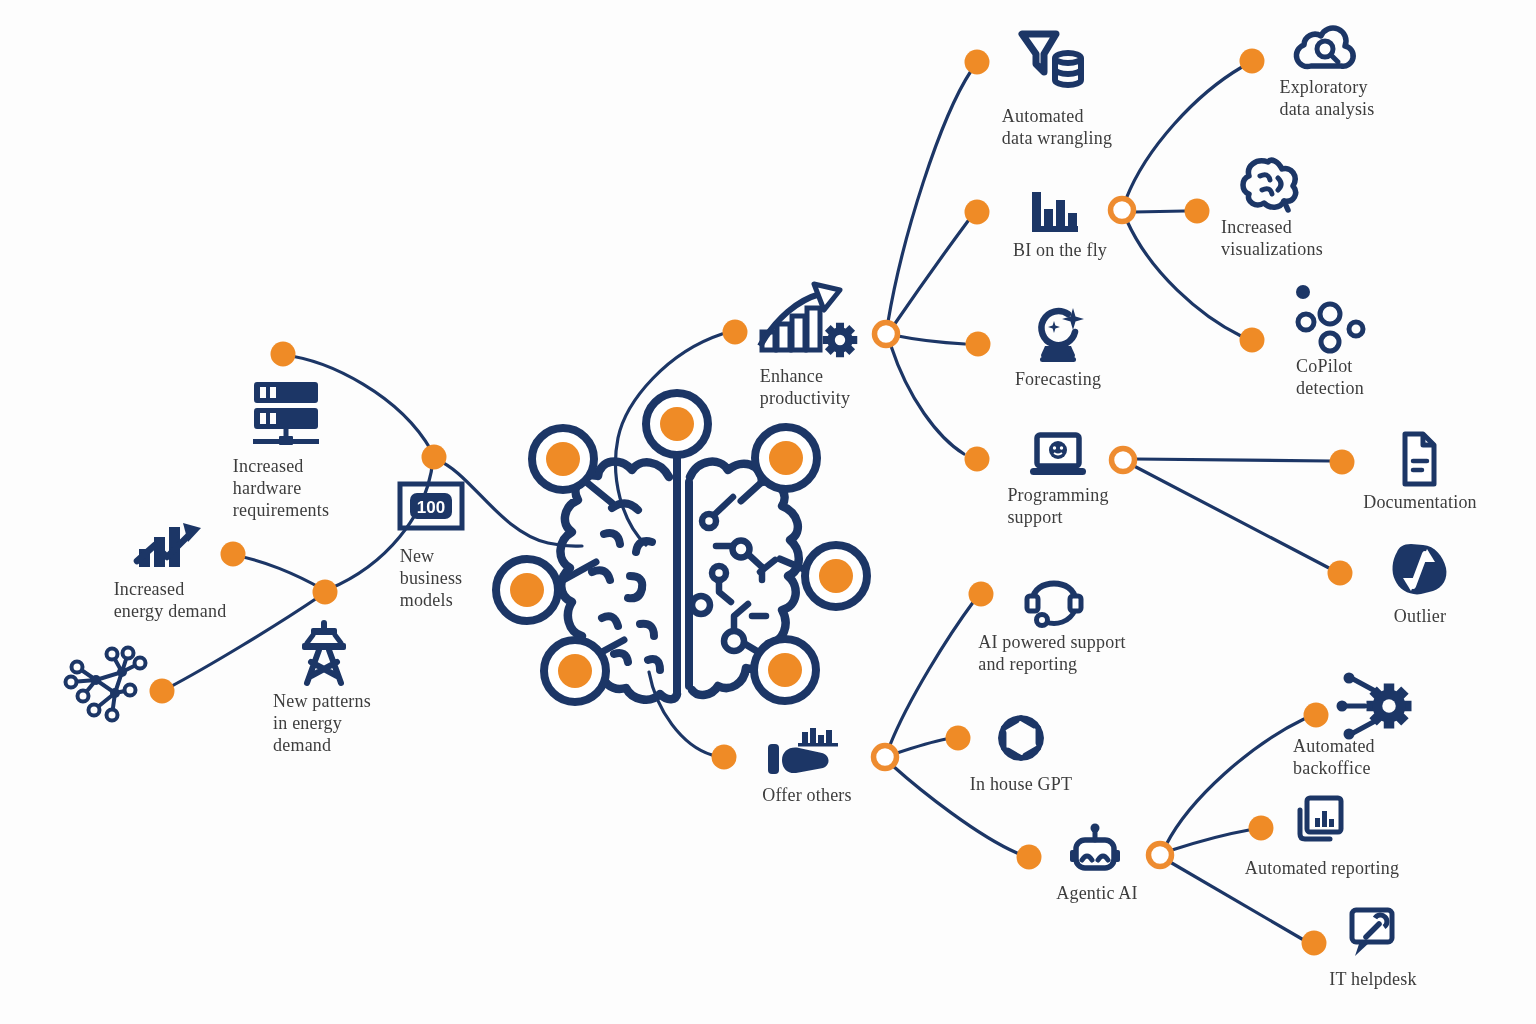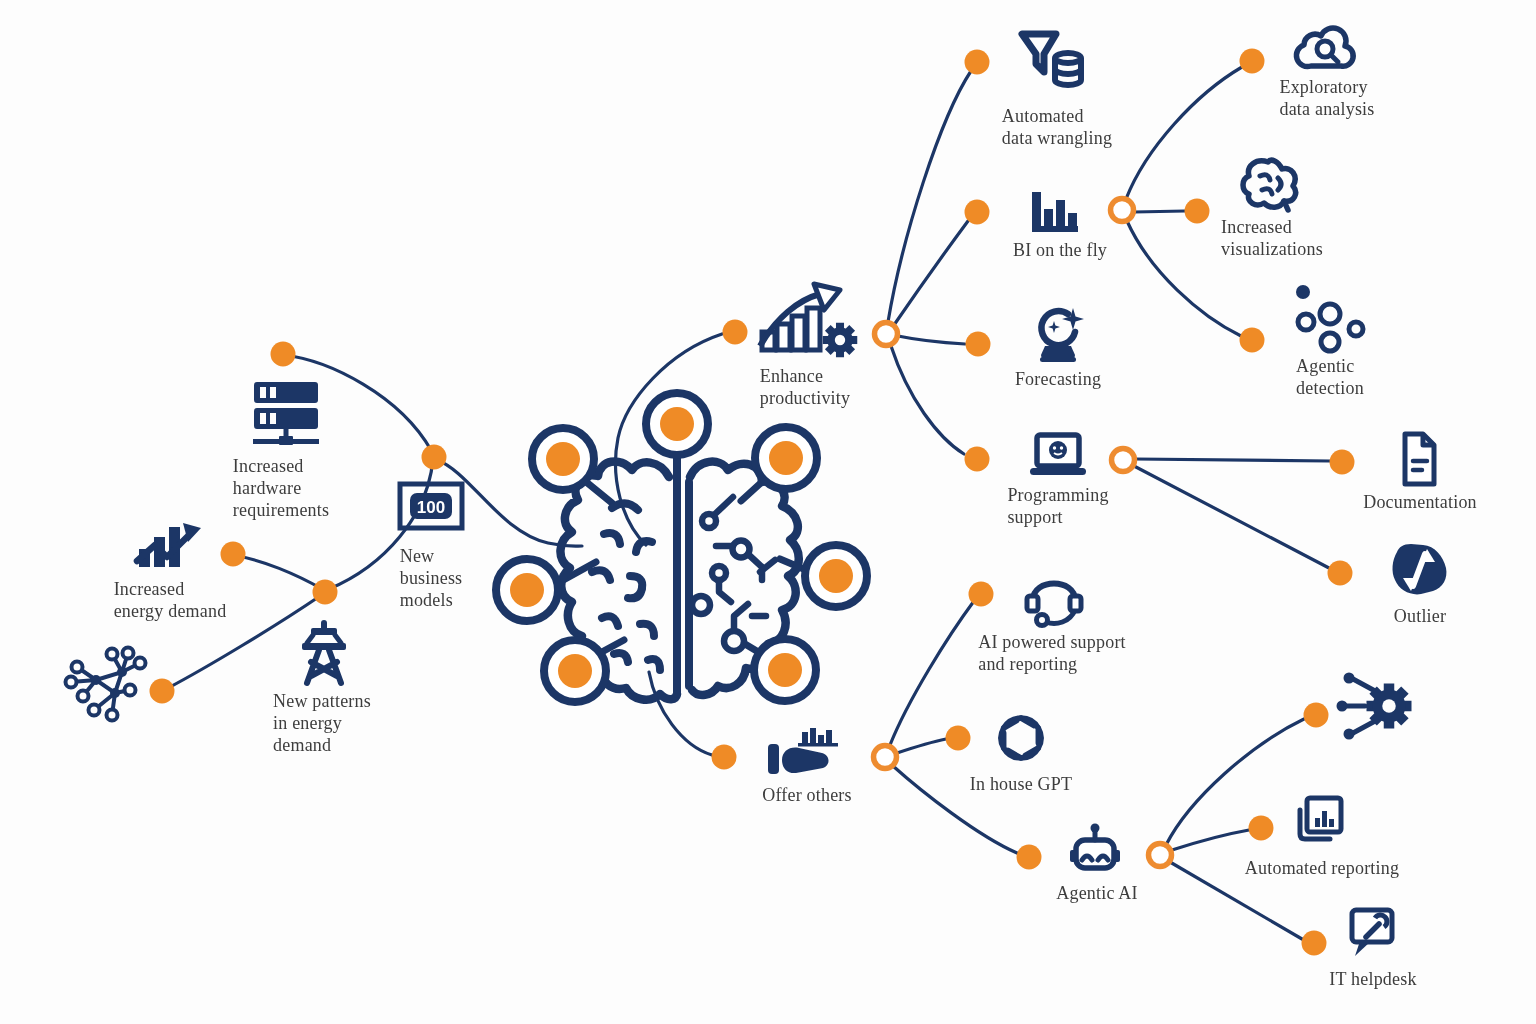--- a/index.html
+++ b/index.html
@@ -384,24 +384,25 @@
 <div class="lbl" style="left:1057px;top:127px">Automated
 data wrangling</div>
 <div class="lbl" style="left:1060px;top:250px">BI on the fly</div>
 <div class="lbl" style="left:1058px;top:379px">Forecasting</div>
 <div class="lbl" style="left:1058px;top:506px">Programming
 support</div>
 <div class="lbl" style="left:1327px;top:98px">Exploratory
 data analysis</div>
 <div class="lbl" style="left:1272px;top:238px">Increased
 visualizations</div>
-<div class="lbl" style="left:1330px;top:377px">Agentic
+<div class="lbl" style="left:1330px;top:377px">CoPilot
 detection</div>
 <div class="lbl" style="left:1420px;top:502px">Documentation</div>
 <div class="lbl" style="left:1420px;top:616px">Outlier</div>
 <div class="lbl" style="left:807px;top:795px">Offer others</div>
 <div class="lbl" style="left:1052px;top:653px">AI powered support
 and reporting</div>
 <div class="lbl" style="left:1021px;top:784px">In house GPT</div>
 <div class="lbl" style="left:1097px;top:893px">Agentic AI</div>
+<div class="lbl" style="left:1374px;top:757px">Automated backoffice</div>
 <div class="lbl" style="left:1322px;top:868px">Automated reporting</div>
 <div class="lbl" style="left:1373px;top:979px">IT helpdesk</div>
 </div>
 
 </body></html>

